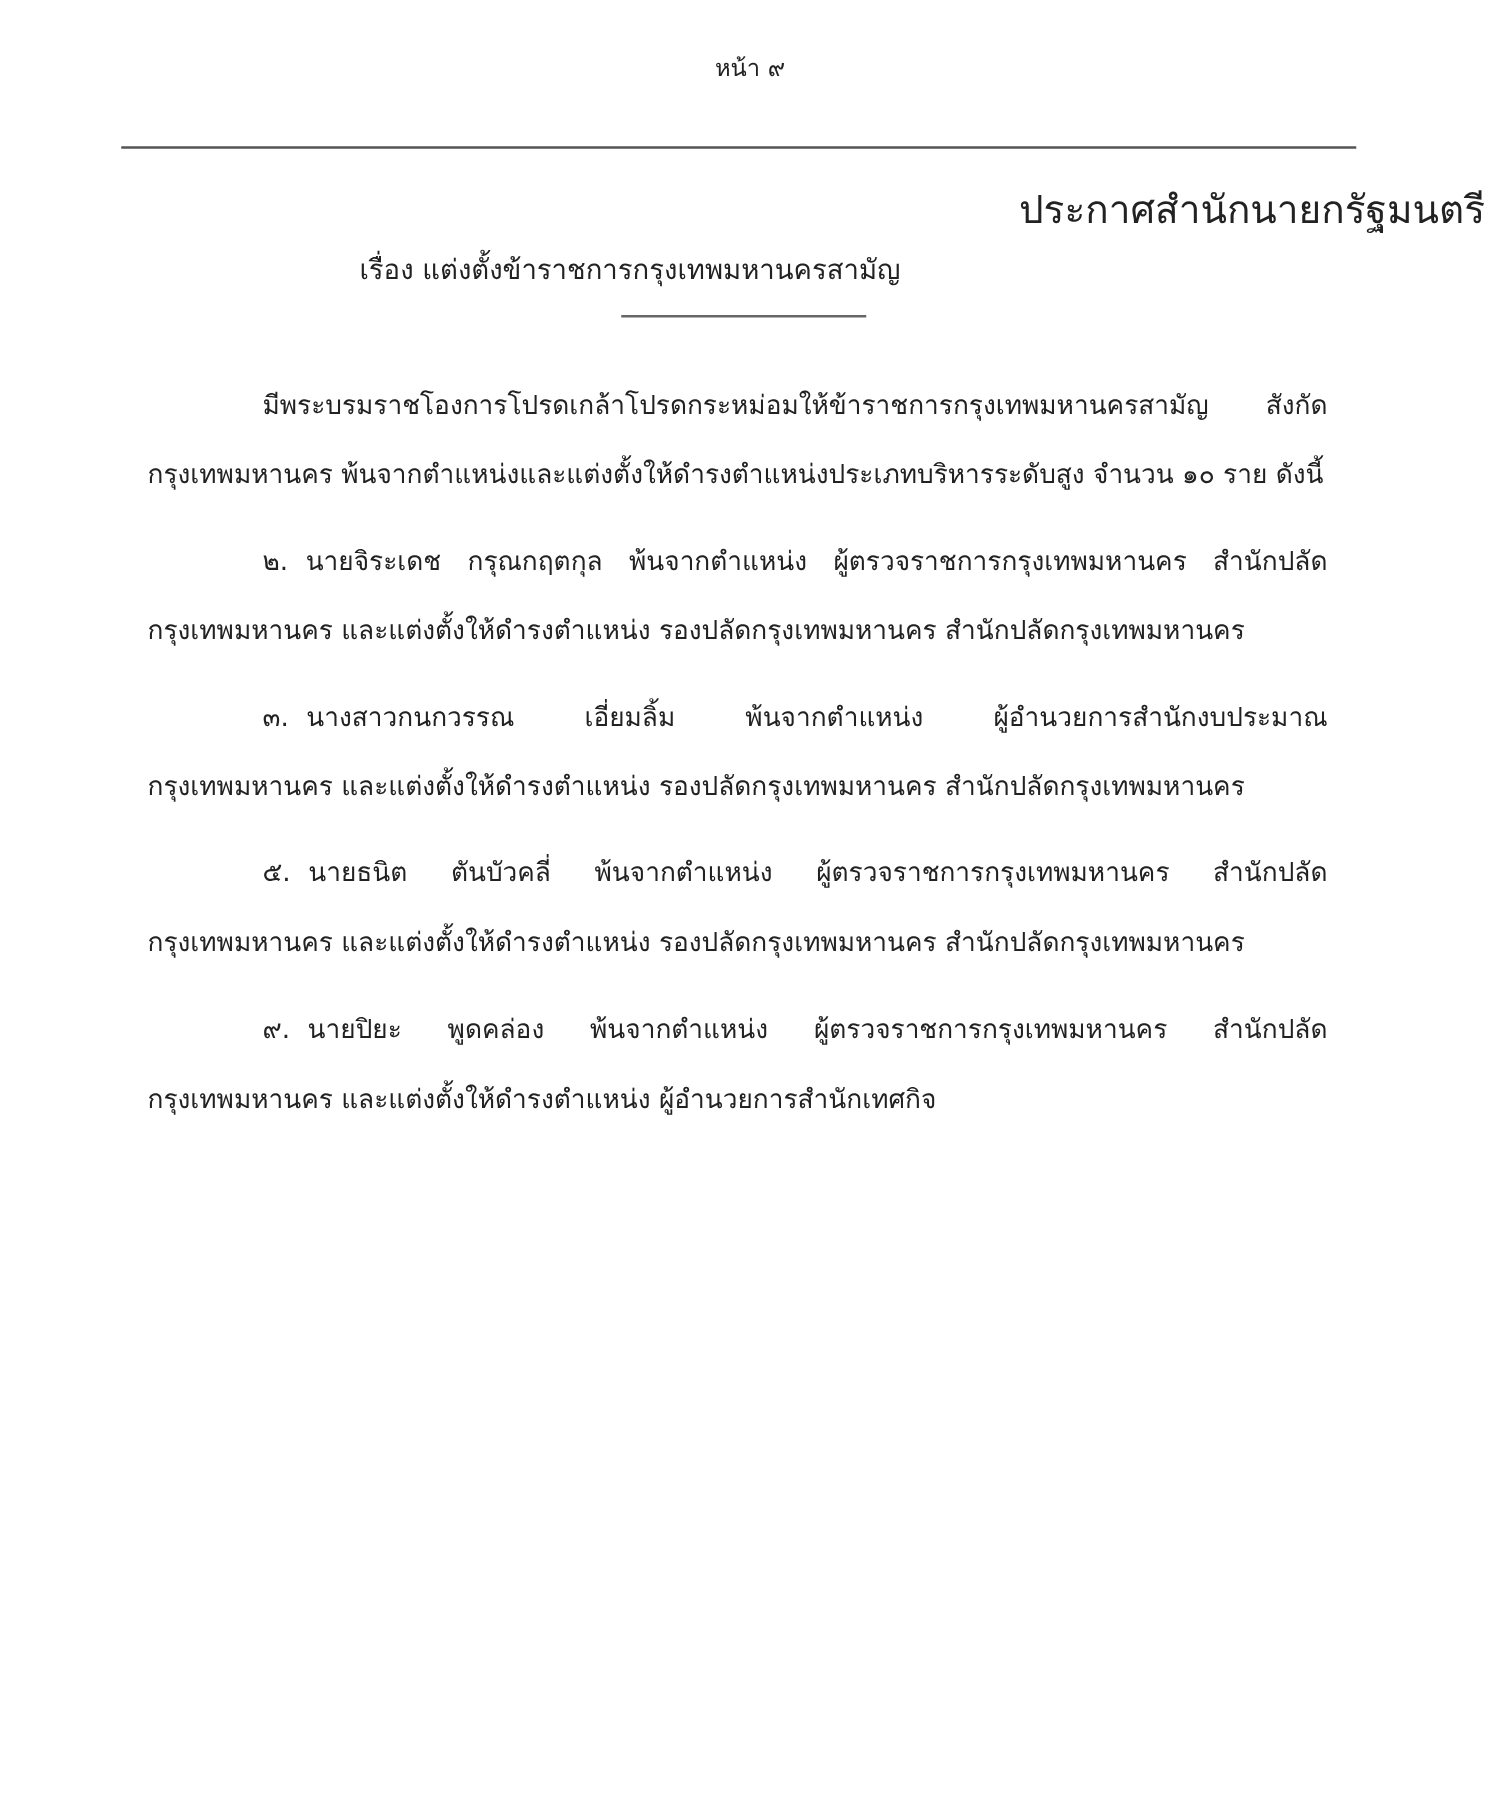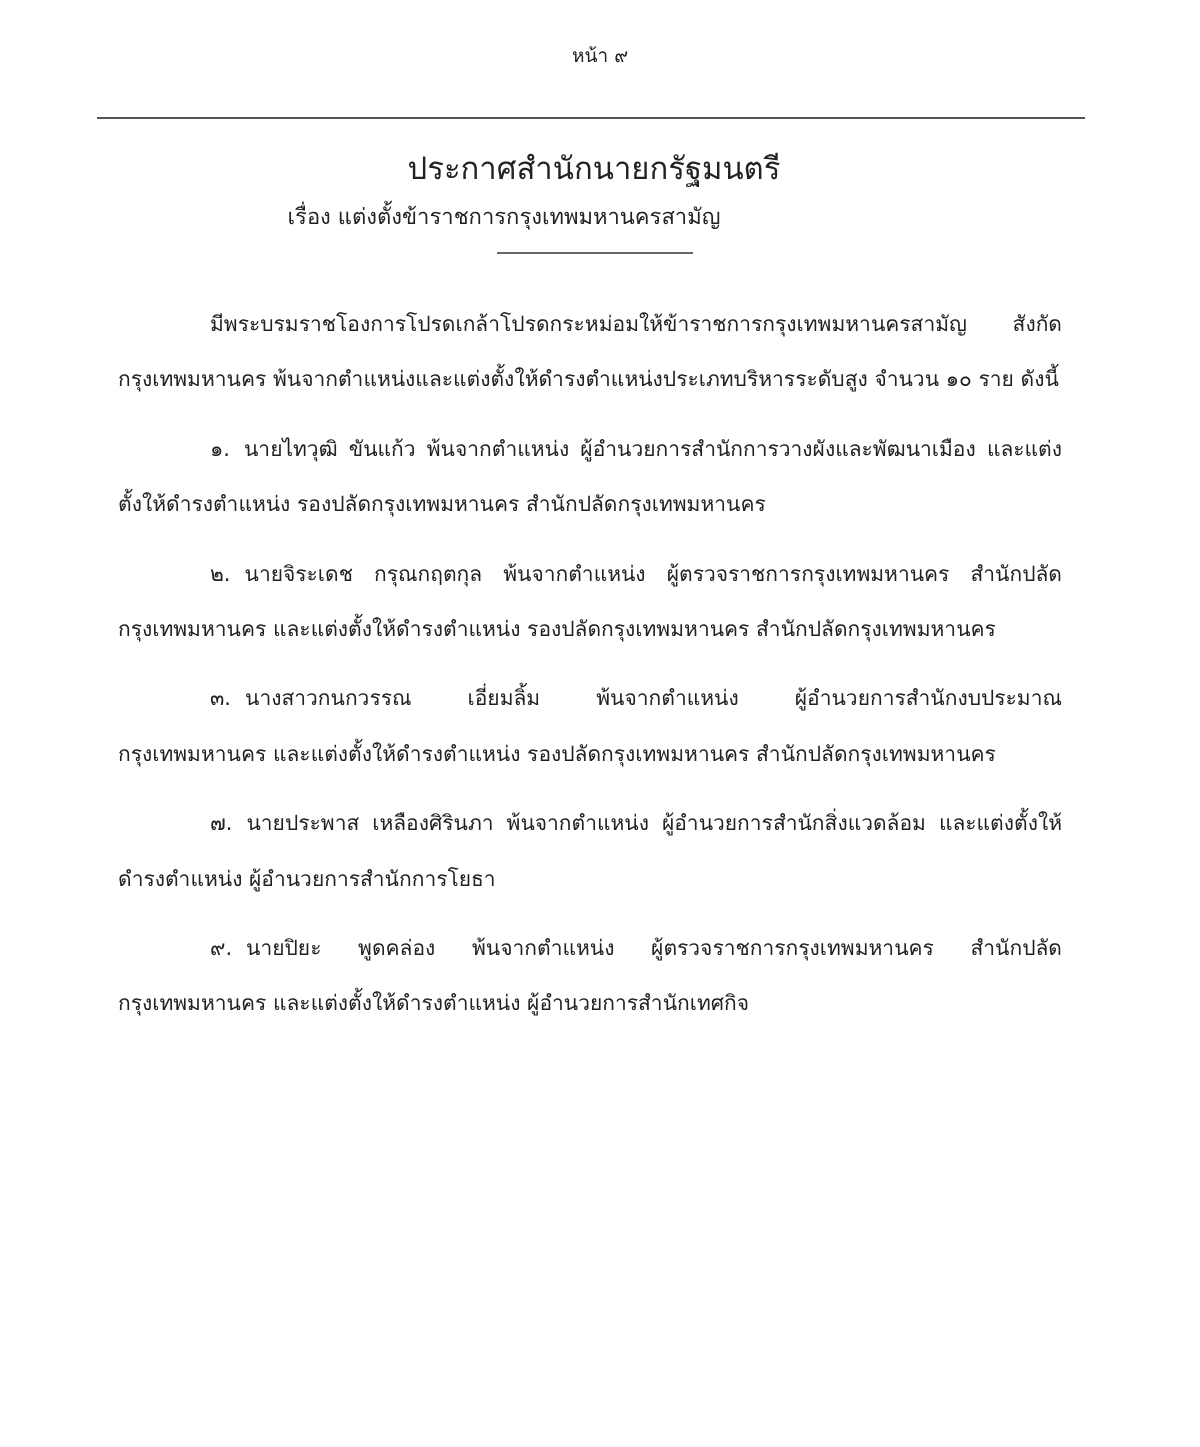--- a/index.html
+++ b/index.html
@@ -57,21 +57,21 @@
       left: 97px;
       width: 988px;
       height: 0;
       border-top: 2px solid #555555;
     }
     .title {
       position: absolute;
       top: 145px;
       left: 0;
       width: 1188px;
-      text-align: center;
+      text-align: right;
       font-size: 31px;
       line-height: 46px;
     }
     .subject {
       position: absolute;
       top: 198px;
       left: 0;
       width: 1008px;
       text-align: center;
       font-size: 22px;
@@ -113,29 +113,26 @@
   <div class="header-rule"></div>
 
   <div class="title">ประกาศสำนักนายกรัฐมนตรี</div>
   <div class="subject">เรื่อง  แต่งตั้งข้าราชการกรุงเทพมหานครสามัญ</div>
   <div class="title-rule"></div>
 
   <div class="body-text">
     <p class="para">มีพระบรมราชโองการโปรดเกล้าโปรดกระหม่อมให้ข้าราชการกรุงเทพมหานครสามัญ สังกัดกรุงเทพมหานคร  พ้นจากตำแหน่งและแต่งตั้งให้ดำรงตำแหน่งประเภทบริหารระดับสูง จำนวน ๑๐ ราย ดังนี้</p>
 
     <p class="para">
-      <span class="num">๑.</span><span>นายไทวุฒิ ขันแก้ว พ้นจากตำแหน่ง ผู้อำนวยการสำนักการวางผังและพัฒนาเมือง และแต่งตั้งให้ดำรงตำแหน่ง รองปลัดกรุงเทพมหานคร สำนักปลัดกรุงเทพมหานคร</span>
-    </p>
-    <p class="para">
       <span class="num">๒.</span><span>นายจิระเดช กรุณกฤตกุล พ้นจากตำแหน่ง ผู้ตรวจราชการกรุงเทพมหานคร สำนักปลัด กรุงเทพมหานคร และแต่งตั้งให้ดำรงตำแหน่ง รองปลัดกรุงเทพมหานคร สำนักปลัดกรุงเทพมหานคร</span>
     </p>
     <p class="para">
       <span class="num">๓.</span><span>นางสาวกนกวรรณ เอี่ยมลิ้ม พ้นจากตำแหน่ง ผู้อำนวยการสำนักงบประมาณกรุงเทพมหานคร และแต่งตั้งให้ดำรงตำแหน่ง รองปลัดกรุงเทพมหานคร สำนักปลัดกรุงเทพมหานคร</span>
     </p>
     <p class="para">
-      <span class="num">๗.</span><span>นายประพาส เหลืองศิรินภา พ้นจากตำแหน่ง ผู้อำนวยการสำนักสิ่งแวดล้อม และแต่งตั้งให้ ดำรงตำแหน่ง ผู้อำนวยการสำนักการโยธา</span>
+      <span class="num">๕.</span><span>นายธนิต ตันบัวคลี่ พ้นจากตำแหน่ง ผู้ตรวจราชการกรุงเทพมหานคร สำนักปลัด กรุงเทพมหานคร และแต่งตั้งให้ดำรงตำแหน่ง รองปลัดกรุงเทพมหานคร สำนักปลัดกรุงเทพมหานคร</span>
     </p>
     <p class="para">
       <span class="num">๙.</span><span>นายปิยะ พูดคล่อง พ้นจากตำแหน่ง ผู้ตรวจราชการกรุงเทพมหานคร สำนักปลัด กรุงเทพมหานคร และแต่งตั้งให้ดำรงตำแหน่ง ผู้อำนวยการสำนักเทศกิจ</span>
     </p>
   </div>
 
 </div>
 
 </body></html>

